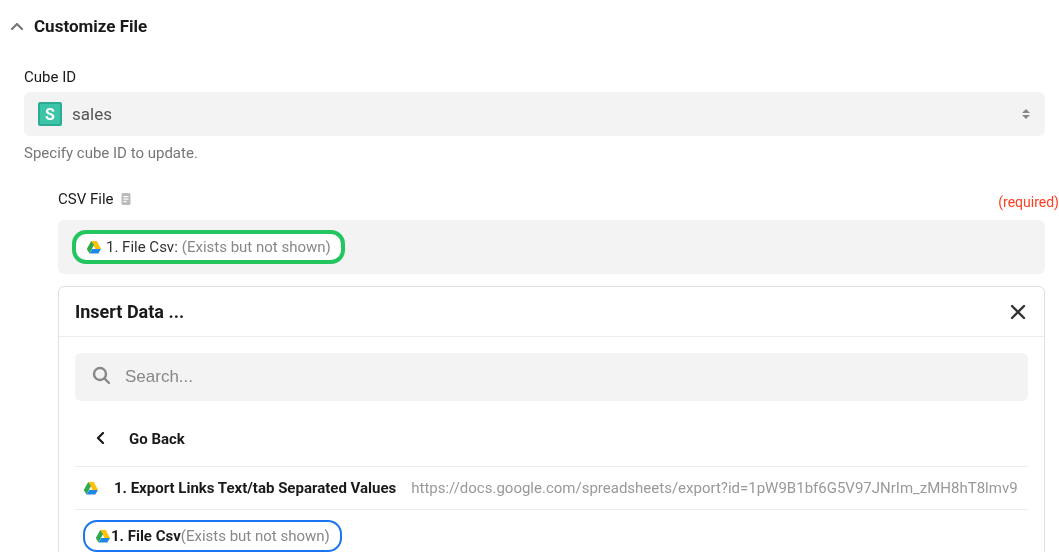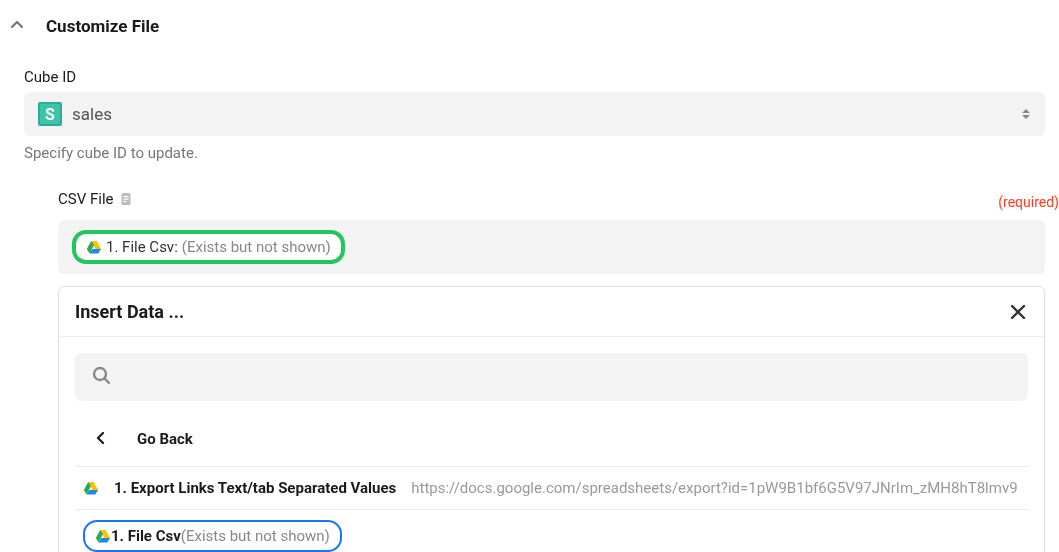--- a/index.html
+++ b/index.html
@@ -10,23 +10,23 @@
     body {
       font-family: -apple-system, BlinkMacSystemFont, "Segoe UI", Roboto, Helvetica, Arial, sans-serif;
       background: #fff;
       color: #333;
       width: 1059px;
       height: 552px;
       overflow: hidden;
     }
     .section-header {
       display: flex;
-      align-items: flex-start;
+      align-items: flex-end;
       padding: 16px 0 8px 8px;
-      gap: 20px;
+      gap: 8px;
     }
     .chevron-up {
       width: 18px;
       height: 18px;
       display: flex;
       align-items: center;
       justify-content: center;
       cursor: pointer;
     }
     .section-title {
@@ -180,21 +180,21 @@
       font-size: 17px;
       color: #333;
       flex: 1;
     }
     .search-input::placeholder {
       color: #888;
     }
     .go-back-row {
       display: flex;
       align-items: center;
-      gap: 30px;
+      gap: 22px;
       padding: 8px 6px 18px 20px;
       cursor: pointer;
     }
     .go-back-label {
       font-weight: 700;
       font-size: 15px;
       color: #1a1a1a;
     }
     .result-list {
       border-top: 1px solid #ececec;
@@ -311,20 +311,21 @@
     </span>
   </div>
   <div class="modal-body">
     <div class="search-box">
       <span>
         <svg width="20" height="20" viewBox="0 0 20 20">
           <circle cx="9" cy="9" r="6" stroke="#888" stroke-width="2.4" fill="none"></circle>
           <path d="M14 14 L18 18" stroke="#888" stroke-width="2.4" stroke-linecap="round"></path>
         </svg>
       </span>
+      <input type="text" class="search-input" placeholder="Search..." style="">
     </div>
 
     <div class="go-back-row">
       <span>
         <svg width="12" height="12" viewBox="0 0 12 12">
           <path d="M8 1 L3 6 L8 11" stroke="#1a1a1a" stroke-width="2.2" fill="none" stroke-linecap="round" stroke-linejoin="round"></path>
         </svg>
       </span>
       <span class="go-back-label">Go Back</span>
     </div>

